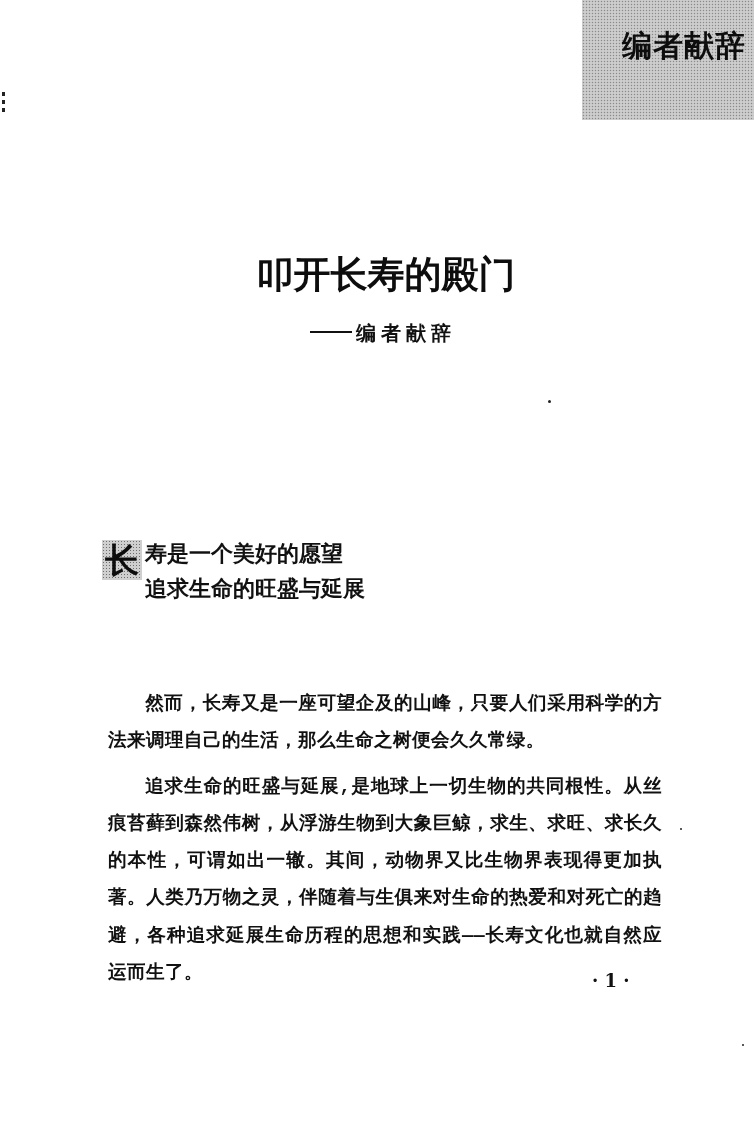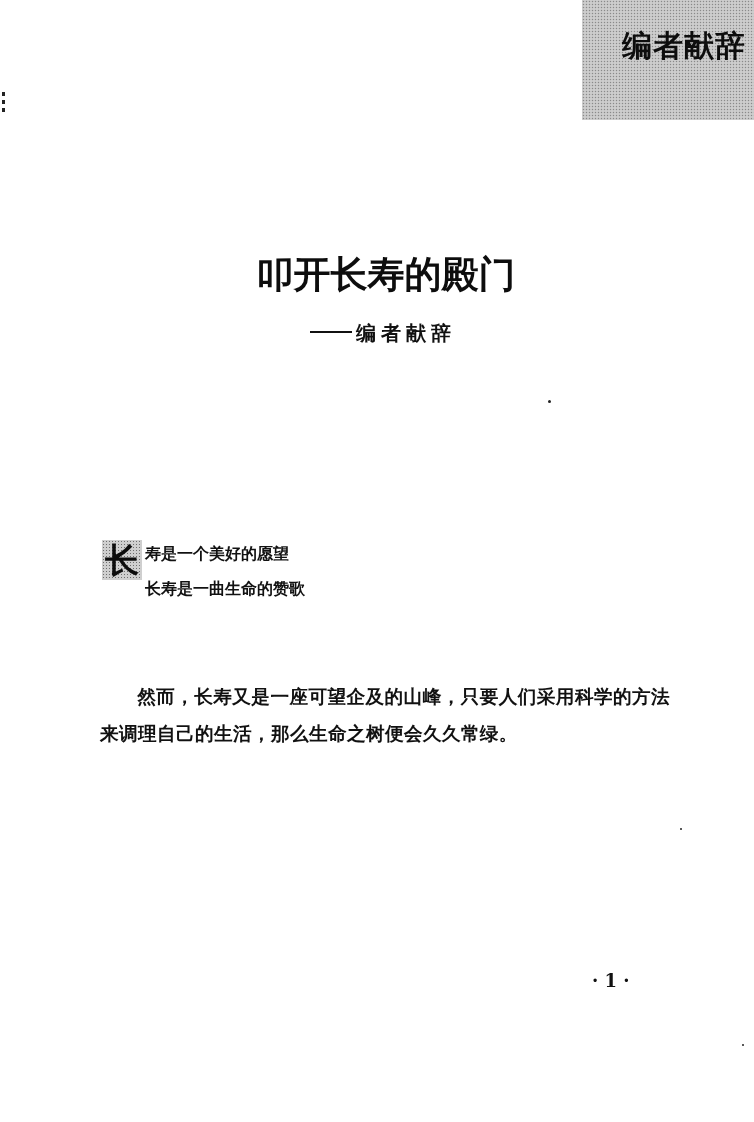--- a/index.html
+++ b/index.html
@@ -87,21 +87,21 @@
       position: relative;
       top: -3px;
     }
     .subtitle .text {
       letter-spacing: 5px;
     }
     .poem {
       position: absolute;
       left: 145px;
       top: 536px;
-      font-size: 16px;
+      font-size: 22px;
       font-weight: bold;
       line-height: 35px;
       color: #111;
     }
     .poem-line {
       white-space: nowrap;
     }
     .drop-cap {
       position: absolute;
       left: 102px;
@@ -123,24 +123,25 @@
       position: absolute;
       left: 100px;
       top: 678px;
       width: 570px;
       font-size: 18.6px;
       font-weight: bold;
       line-height: 37.3px;
       color: #111;
     }
     .para {
-      margin: 0;
+      margin: 8px;
       text-indent: 2em;
       text-align: justify;
       letter-spacing: 0.4px;
+      font-family: Liberation Mono, monospace;
     }
     .page-number {
       position: absolute;
       left: 592px;
       top: 970px;
       font-size: 18px;
       font-weight: bold;
       color: #111;
       white-space: nowrap;
     }
@@ -168,24 +169,25 @@
 <div class="title"><span>叩开长寿的殿门</span></div>
 
 <div class="subtitle">
   <span class="dash"></span><span class="text">编者献辞</span>
 </div>
 
 <div class="drop-cap">长</div>
 
 <div class="poem">
   <div class="poem-line">寿是一个美好的愿望</div>
-  <div class="poem-line">长寿是一曲生命的赞歌</div>
+  <div class="poem-line">追求生命的旺盛与延展</div>
 </div>
 
 <div class="body-text">
   <p class="para">然而，长寿又是一座可望企及的山峰，只要人们采用科学的方法来调理自己的生活，那么生命之树便会久久常绿。</p>
+  <p class="para">追求生命的旺盛与延展,是地球上一切生物的共同根性。从丝痕苔藓到森然伟树，从浮游生物到大象巨鲸，求生、求旺、求长久的本性，可谓如出一辙。其间，动物界又比生物界表现得更加执著。人类乃万物之灵，伴随着与生俱来对生命的热爱和对死亡的趋避，各种追求延展生命历程的思想和实践——长寿文化也就自然应运而生了。</p>
 </div>
 
 <div class="page-number">· 1 ·</div>
 
 <div class="speck" style="left:548px; top:400px;"></div>
 <div class="speck" style="left:680px; top:828px; width:2px; height:2px;"></div>
 <div class="speck" style="left:742px; top:1044px; width:2px; height:2px;"></div>
 
 </body></html>

